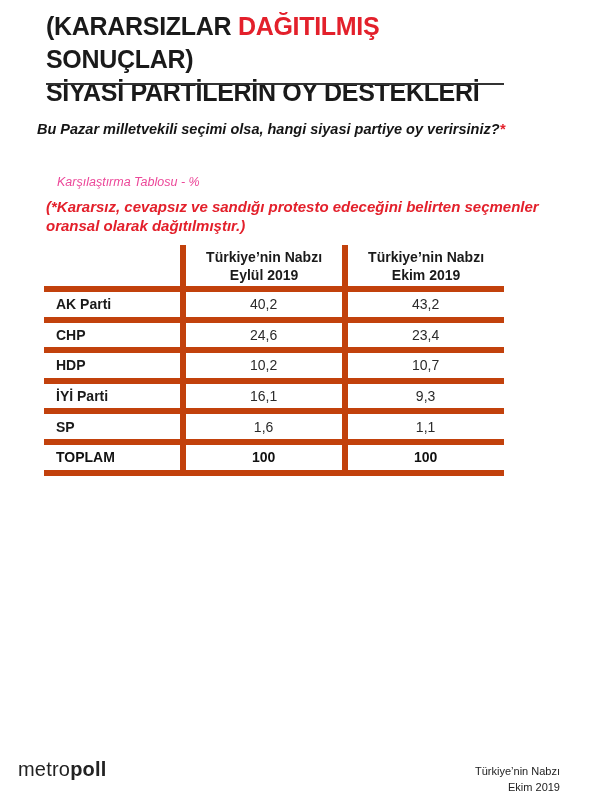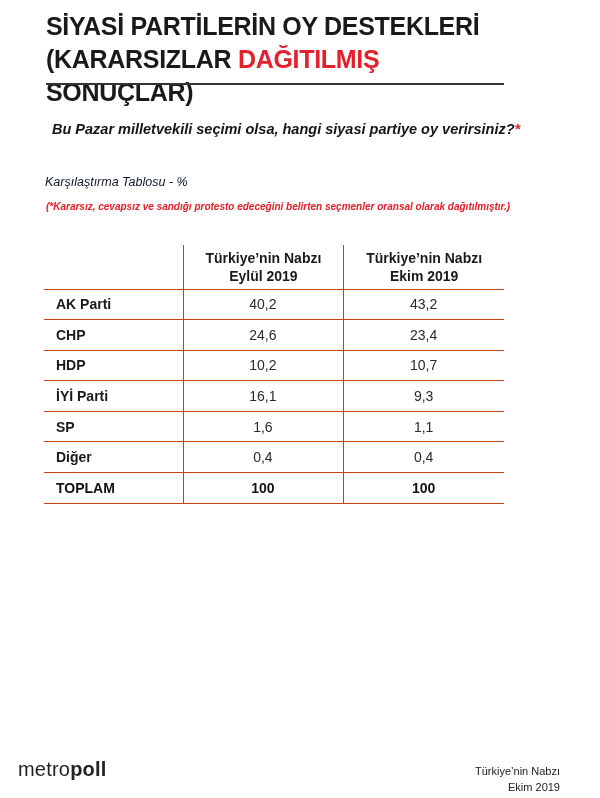--- a/index.html
+++ b/index.html
@@ -10,41 +10,41 @@
     position: absolute; left: 46px; top: 10px; width: 470px;
     font-size: 25px; font-weight: bold; line-height: 33px; letter-spacing: -0.3px;
     color: #1a1a1a;
   }
   .title .red { color: #e3202b; }
   .title-rule {
     position: absolute; left: 46px; top: 83px; width: 458px; height: 1.5px; background: #333;
   }
 
   .question {
-    position: absolute; left: 52px; top: 121px;
+    position: absolute; left: 37px; top: 121px;
     font-size: 14.5px; font-weight: bold; font-style: italic; color: #151515; text-align: center;
   }
   .question .star { color: #e3202b; }
 
   .subtitle {
-    position: absolute; left: 45px; top: 175px;
-    font-size: 12.5px; font-style: italic; color: #0f172a;
+    position: absolute; left: 57px; top: 175px;
+    font-size: 12.5px; font-style: italic; color: #ec4899;
   }
 
   .note {
     position: absolute; left: 46px; top: 197px; width: 520px;
-    font-size: 10px; font-weight: bold; font-style: italic; color: #e3202b; line-height: 19px;
+    font-size: 15px; font-weight: bold; font-style: italic; color: #e3202b; line-height: 19px;
   }
 
   table.cmp {
     position: absolute; left: 44px; top: 245px; width: 460px;
     border-collapse: collapse; font-size: 14px;
   }
   table.cmp td, table.cmp th {
-    border: 1px solid #c2410c; height: 30.6px; padding: 0 12px;
+    border: 6px solid #c2410c; height: 30.6px; padding: 0 12px;
   }
   table.cmp tr.head th { height: 44px; font-weight: bold; text-align: center; line-height: 18px; color: #1a1a1a; }
   table.cmp tr.head th.blank { border-top: none; border-left: none; }
   table.cmp tr.head th:last-child { border-top: none; border-right: none; }
   table.cmp tr.head th.mid { border-top: none; }
   table.cmp td:last-child { border-right: none; }
   table.cmp td:first-child { border-left: none; }
   table.cmp td.party { width: 139px; font-weight: bold; text-align: left; color: #1a1a1a; }
   table.cmp td.val { text-align: center; color: #2a2a2a; padding-left: 11px; }
   table.cmp tr.total td { font-weight: bold; color: #111; }
@@ -55,22 +55,22 @@
   .logo b { font-weight: bold; }
   .footer-right {
     position: absolute; right: 40px; top: 763px; text-align: right;
     font-size: 11px; line-height: 16px; color: #222;
   }
 </style>
 </head>
 <body>
 
 <div class="title">
+  <div><span>(KARARSIZLAR </span><span class="red">DAĞITILMIŞ</span><span> SONUÇLAR)</span></div>
   <div>SİYASİ PARTİLERİN OY DESTEKLERİ</div>
-  <div><span>(KARARSIZLAR </span><span class="red">DAĞITILMIŞ</span><span> SONUÇLAR)</span></div>
 </div>
 <div class="title-rule"></div>
 
 <div class="question">
   <span>Bu Pazar milletvekili seçimi olsa, hangi siyasi partiye oy verirsiniz?</span><span class="star">*</span>
 </div>
 
 <div class="subtitle">Karşılaştırma Tablosu - %</div>
 
 <div class="note">(*Kararsız, cevapsız ve sandığı protesto edeceğini belirten seçmenler oransal olarak dağıtılmıştır.)</div>
@@ -106,25 +106,20 @@
   <tr>
     <td class="party">İYİ Parti</td>
     <td class="val">16,1</td>
     <td class="val">9,3</td>
   </tr>
   <tr>
     <td class="party">SP</td>
     <td class="val">1,6</td>
     <td class="val">1,1</td>
   </tr>
-  <tr>
-    <td class="party">Diğer</td>
-    <td class="val">0,4</td>
-    <td class="val">0,4</td>
-  </tr>
   <tr class="total">
     <td class="party">TOPLAM</td>
     <td class="val">100</td>
     <td class="val">100</td>
   </tr>
 </tbody>
   </table>
 
 <div class="logo"><span>metro</span><b>poll</b></div>
 

